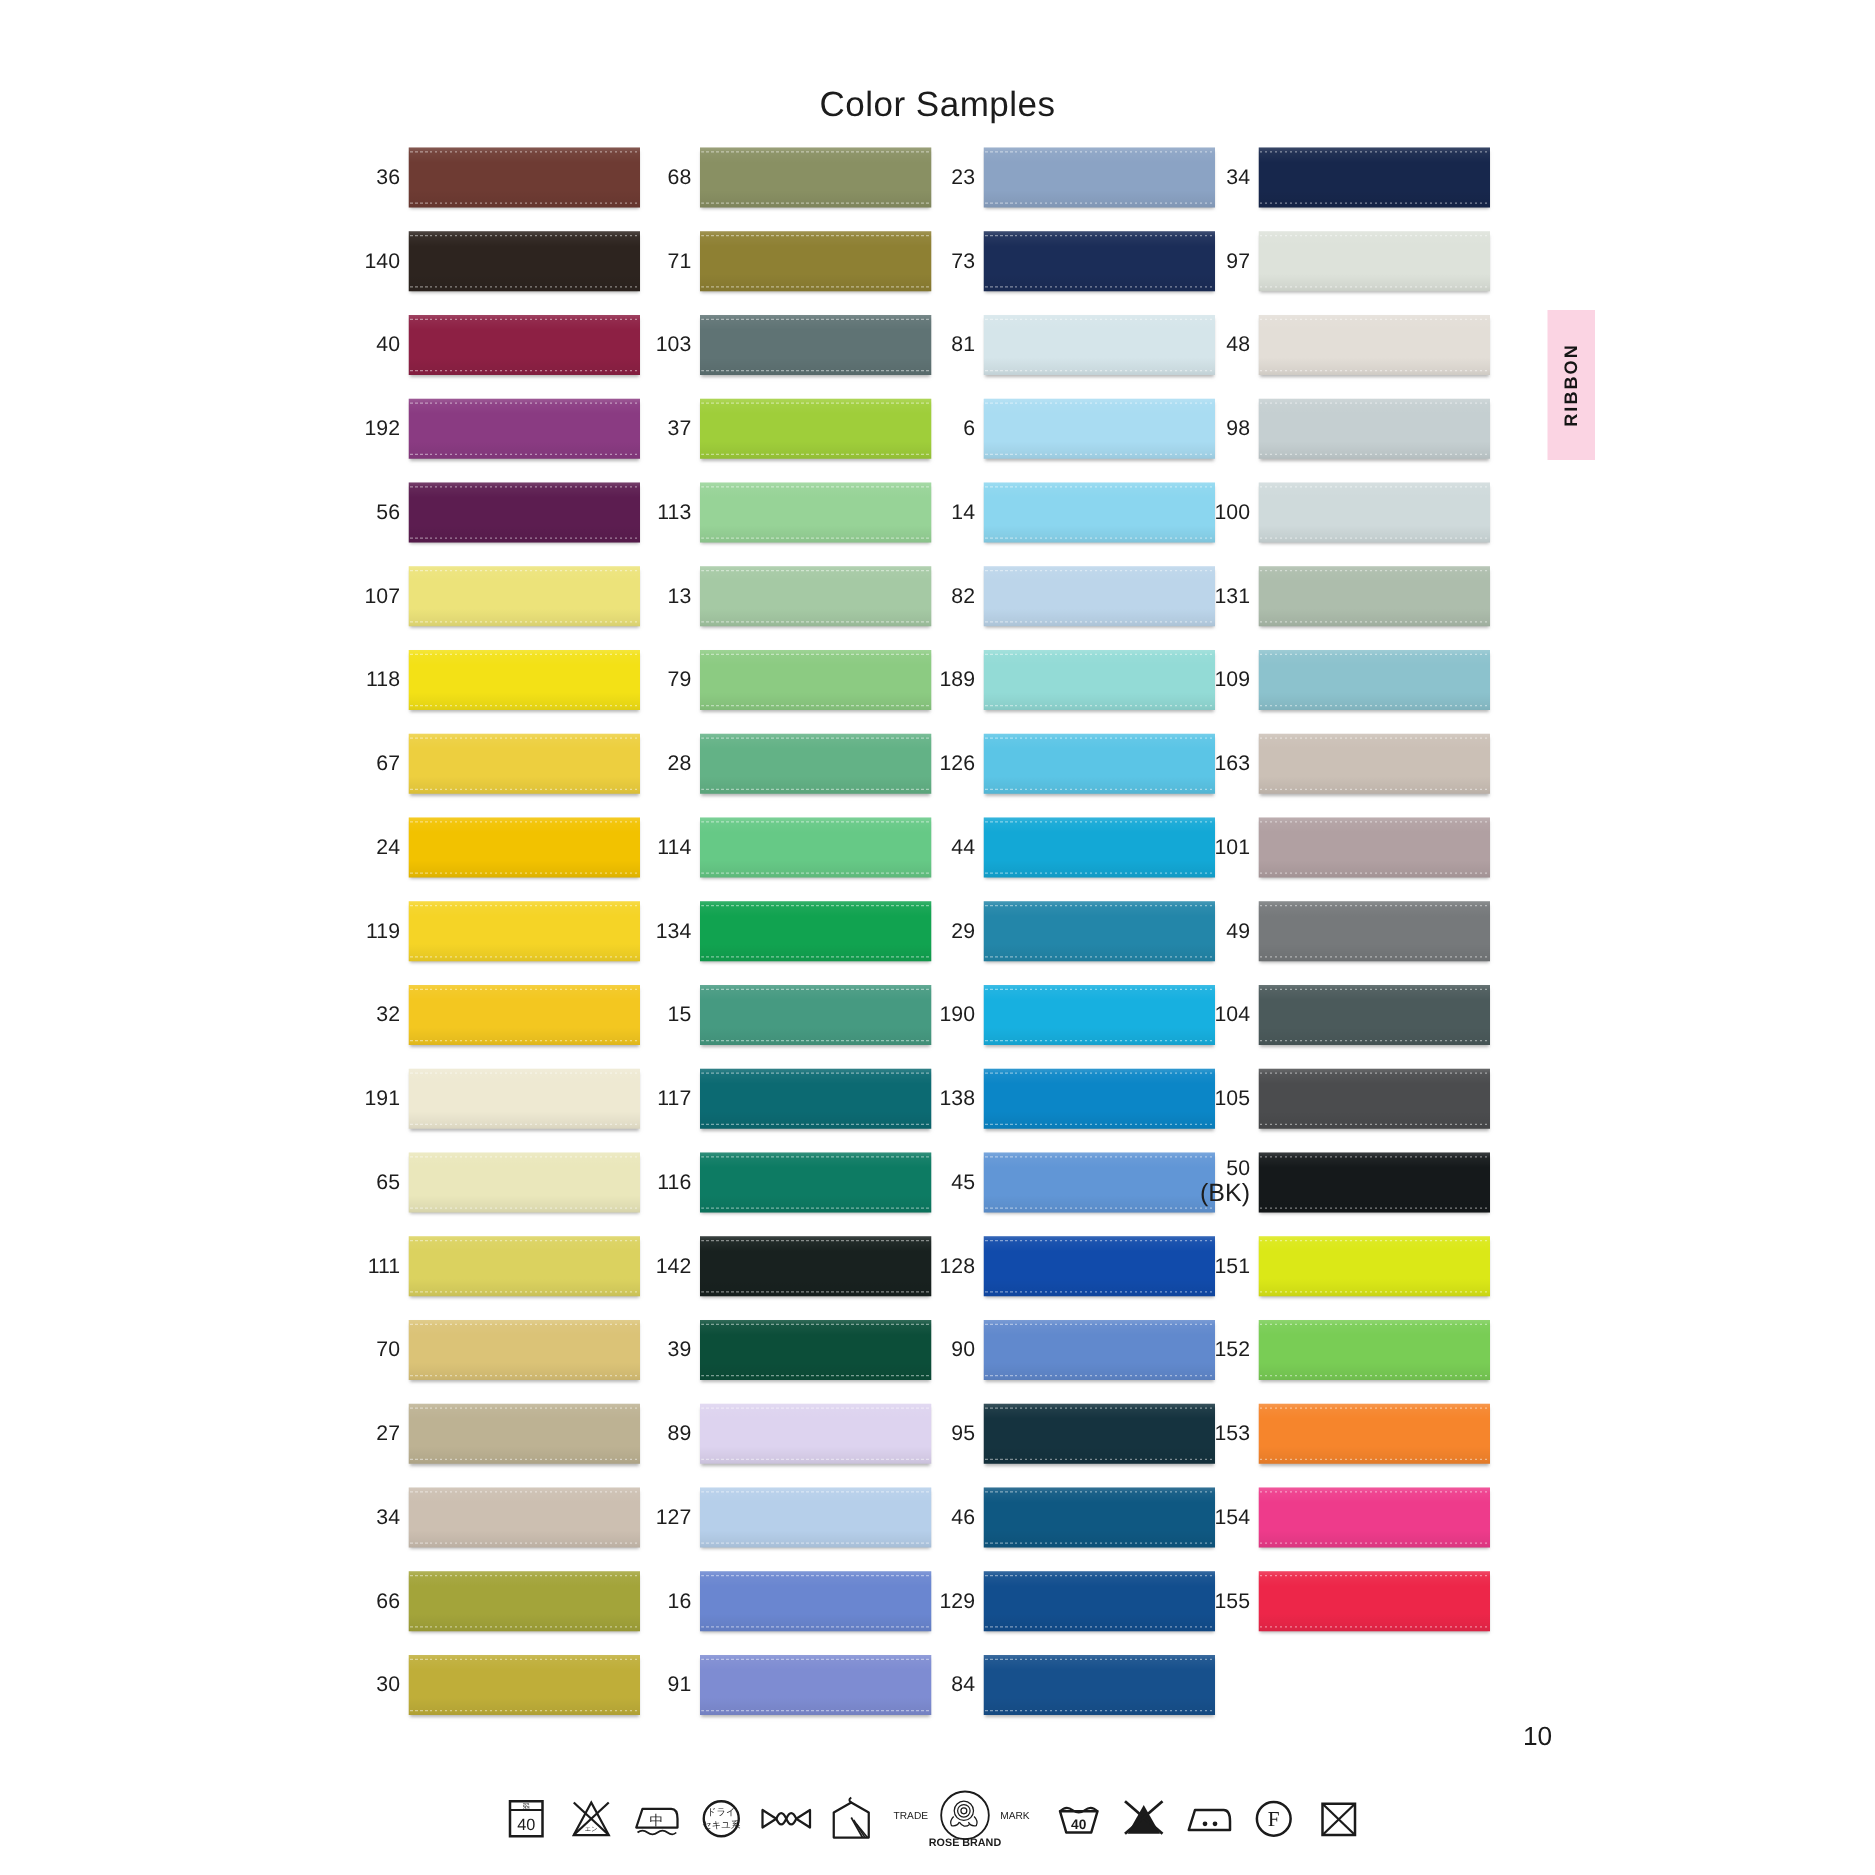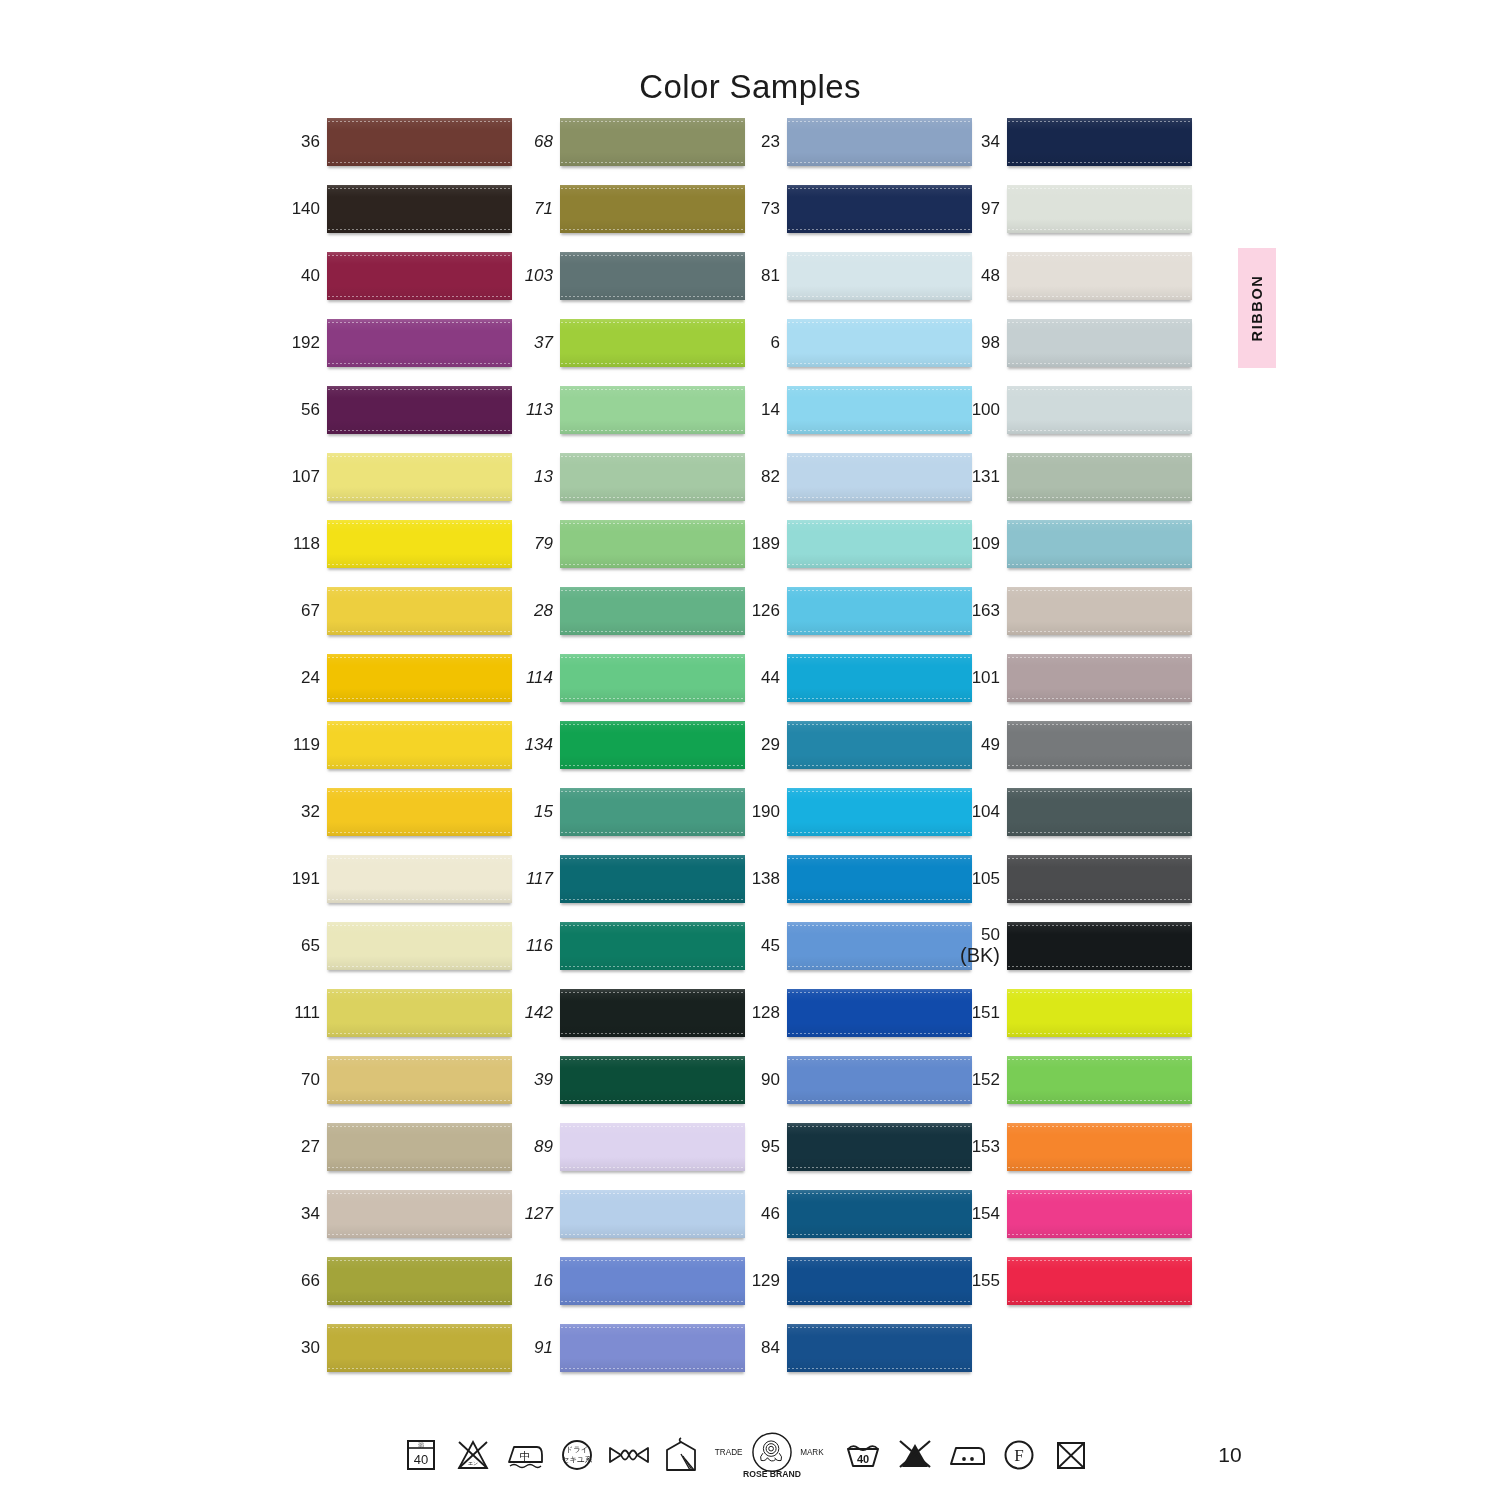--- a/index.html
+++ b/index.html
@@ -23,21 +23,21 @@
     height: 1500px;
     background: #ffffff;
   }
 
   #page-title {
     position: absolute;
     left: 0;
     top: 68px;
     width: 1500px;
     text-align: center;
-    font-size: 33px;
+    font-size: 28px;
     color: #1c1c1c;
     letter-spacing: 0.4px;
     font-weight: 400;
   }
 
   
   #ribbon-tab {
     position: absolute;
     left: 1238px;
     top: 248px;
@@ -64,21 +64,21 @@
     top: 0;
     width: 1500px;
     height: 1420px;
   }
   .col {
     position: absolute;
     top: 118px;
     width: 230px;
   }
   .col-0 { left: 282px; }
-  .col-1 { left: 515px; font-style: italic; }
+  .col-1 { left: 515px; }
   .col-2 { left: 742px; }
   .col-3 { left: 962px; }
 
   .swatch-row {
     position: relative;
     height: 67px;
   }
   .sw-label {
     position: absolute;
     left: 0;
@@ -151,21 +151,21 @@
     height: 56px;
     display: flex;
     align-items: center;
     flex: 0 0 auto;
     margin: 0 6px;
   }
 
   #page-number {
     position: absolute;
     left: 1190px;
-    top: 1443px;
+    top: 1378px;
     width: 80px;
     text-align: center;
     font-size: 21px;
     color: #1b1b1b;
   }
 </style>
 </head>
 <body>
 
 <div id="page" style="background: rgb(255, 255, 255);">

